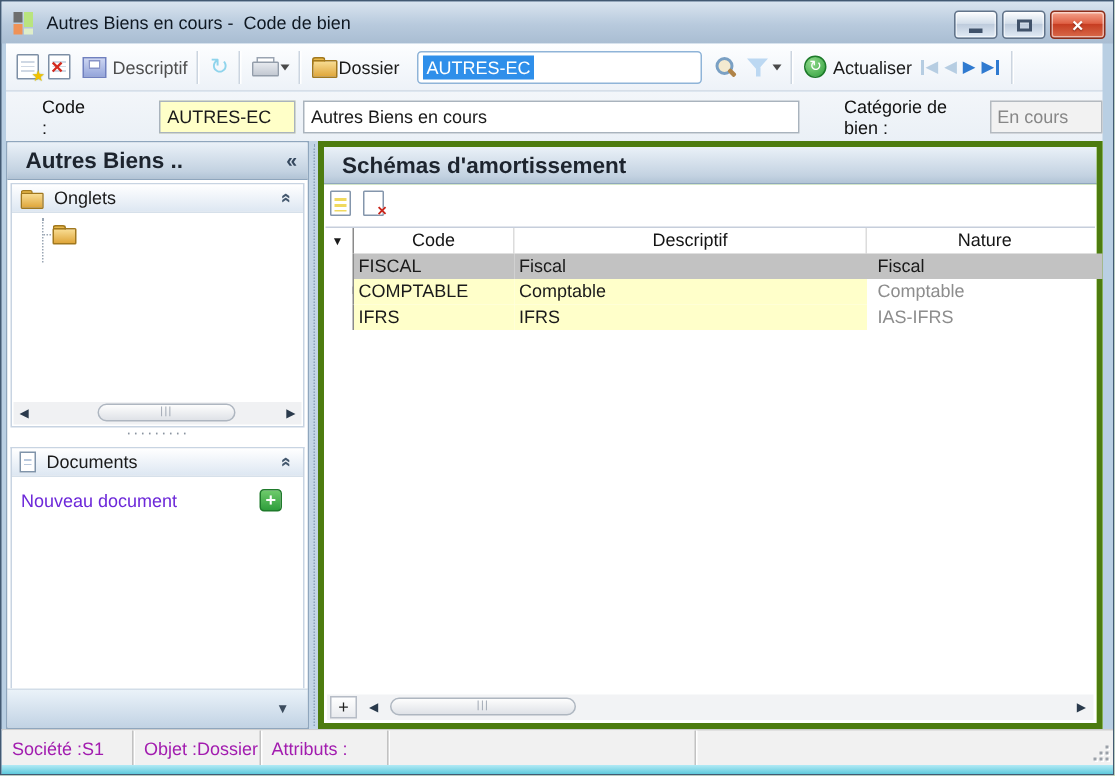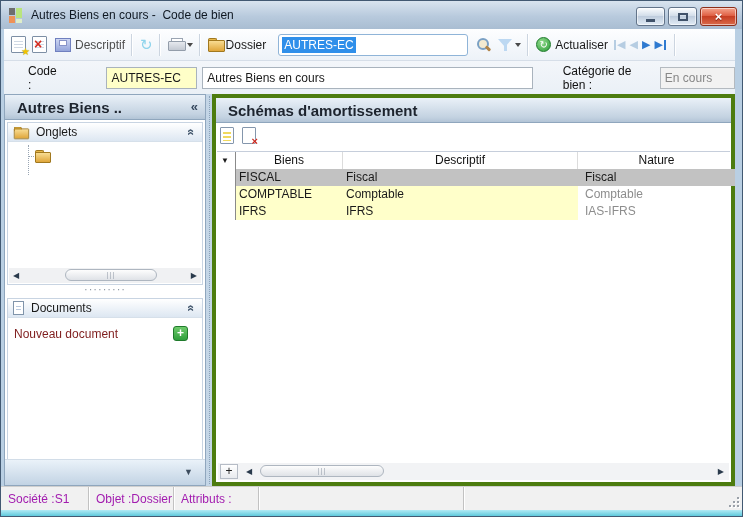--- a/index.html
+++ b/index.html
@@ -95,21 +95,21 @@
   .tlabel{display:block;margin-left:46px;white-space:nowrap;overflow:hidden}
   .titem.selected .tlabel{background:#3f9bff;color:#04122a}
   .hscroll{position:absolute;left:1px;right:1px;bottom:1px;height:15px;background:#f0f1f3}
   .sarrow{position:absolute;top:3px;font-size:8px;color:#2a3a4c;line-height:9px}
   .sthumb{position:absolute;top:1px;height:12px;background:linear-gradient(#fdfdfd,#dfe2e7);border:1px solid #aeb6c0;border-radius:6px;text-align:center;color:#9aa2ae;font-size:7px;line-height:10px;letter-spacing:1px}
   .splitter{position:absolute;top:167px;left:0;right:0;height:9px;text-align:center;color:#8a94a0;font-size:11px;line-height:5px;letter-spacing:1px}
   .docs-group{top:178px;bottom:0;border-bottom:none}
   .icon-doc{width:11px;height:14px;background:#fff;border:1px solid #8094aa;position:relative;flex:0 0 auto}
   .icon-doc::after{content:"";position:absolute;inset:2px;background:repeating-linear-gradient(to bottom,#fff 0 2px,#b9c9de 2px 3px)}
   .newdoc-row{position:relative;height:22px;margin-top:6px}
-  .newdoc-link{position:absolute;left:6px;top:3px;color:#7f1d1d}
+  .newdoc-link{position:absolute;left:6px;top:3px;color:#6d28d9}
   .plusbtn{position:absolute;right:14px;top:2px;width:15px;height:15px;border:1px solid #1f7a2b;border-radius:3px;
     background:linear-gradient(#6ecb6b,#2f9e3c);color:#fff;font-weight:bold;font-size:12px;line-height:12px;text-align:center}
   .sidebar-footer{height:26px;background:linear-gradient(#eaf2f9,#c2d3e4);border-top:1px solid #d2dde8;position:relative;flex:0 0 auto}
   .footer-dd{position:absolute;right:12px;top:8px;font-size:9px;color:#3c4c5e;line-height:9px}
 
   .gap{position:absolute;left:202px;width:6px;top:0;bottom:0}
   .gap::before{content:"";position:absolute;left:3px;top:2px;bottom:2px;border-left:1px dotted #8aa2ba}
 
   .main{position:absolute;left:208px;right:0;top:0;bottom:0;border:4px solid #4d7c0f;background:#bef264;display:flex;flex-direction:column}
   .main-body{flex:1;position:relative;background:#fff}
@@ -301,21 +301,21 @@
           <span class="micon">
               <span class="rx">×</span>
             </span>
         </div>
 
         <div class="table">
           <div class="thead">
             <div class="cell-sel">
                 <span class="hdr-dd">▼</span>
               </div>
-            <div class="th c-code">Biens</div>
+            <div class="th c-code">Code</div>
             <div class="th c-desc">Descriptif</div>
             <div class="th c-nat">Nature</div>
           </div>
           <div class="trow sel">
             <div class="cell-sel"></div>
             <div class="c-code">FISCAL</div>
             <div class="c-desc">Fiscal</div>
             <div class="c-nat">Fiscal</div>
           </div>
           <div class="trow ylw">

